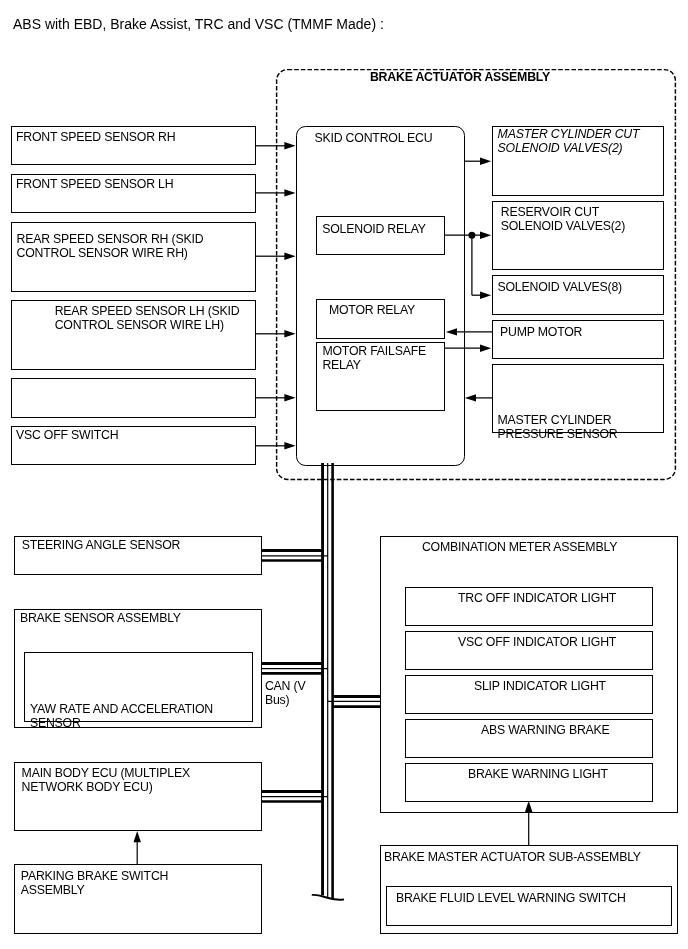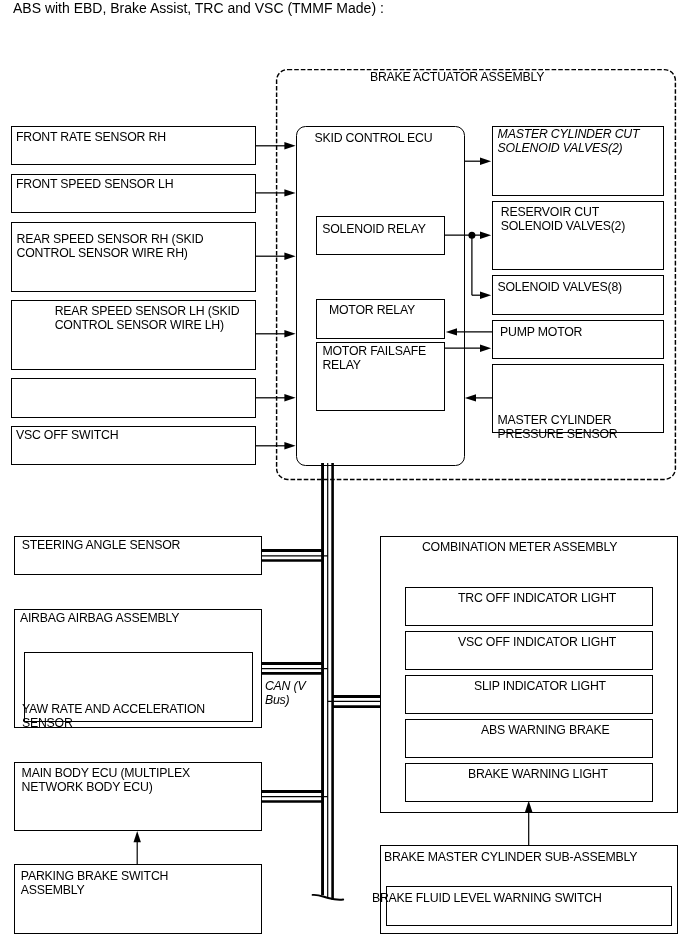--- a/index.html
+++ b/index.html
@@ -12,29 +12,29 @@
   #page-title { font-size:14px; letter-spacing:0; margin-left:0; margin-top:1px; }
   .box { position:absolute; border:1.6px solid #000; box-sizing:border-box; background:#fff; }
   .thin { border-width:1.5px; }
   .rbox { position:absolute; border:1.9px solid #000; border-radius:9.5px; box-sizing:border-box; background:#fff; }
   .dbox { position:absolute; box-sizing:border-box; }
   svg { position:absolute; left:0; top:0; }
 </style>
 </head>
 <body>
 
-<div class="lbl" id="page-title" style="left:13px; top:0;">ABS with EBD, Brake Assist, TRC and VSC (TMMF Made) :</div>
+<div class="lbl" id="page-title" style="left:13px; top:16px;">ABS with EBD, Brake Assist, TRC and VSC (TMMF Made) :</div>
 
 <svg class="dbox" width="410" height="420" viewBox="0 0 410 420" style="left:270px; top:63px;">
   <rect x="6.6" y="6.6" width="398.8" height="409.8" rx="11" ry="11" fill="none" stroke="#000" stroke-width="1.45" stroke-dasharray="4.6 2.0"></rect>
 </svg>
-<div class="lbl" style="left:372px; top:71px;">BRAKE ACTUATOR ASSEMBLY</div>
+<div class="lbl" style="left:372px; top:71px;font-weight:bold;">BRAKE ACTUATOR ASSEMBLY</div>
 
 <div class="box" style="left:11.2px; top:125.8px; width:245.1px; height:39.7px;"></div>
-<div class="lbl" style="left:18.0px; top:130.9px;">FRONT RATE SENSOR RH</div>
+<div class="lbl" style="left:18.0px; top:130.9px;">FRONT SPEED SENSOR RH</div>
 
 <div class="box" style="left:11.2px; top:173.85px; width:245.1px; height:39.65px;"></div>
 <div class="lbl" style="left:18.0px; top:178.3px;">FRONT SPEED SENSOR LH</div>
 
 <div class="box" style="left:11.2px; top:221.9px; width:245.1px; height:69.65px;"></div>
 <div class="lbl" style="left:18.6px; top:226.2px;margin-top:6px;">REAR SPEED SENSOR RH (SKID
 CONTROL SENSOR WIRE RH)</div>
 
 <div class="box" style="left:11.2px; top:299.8px; width:245.1px; height:70.2px;"></div>
 <div class="lbl" style="left:18.7px; top:305.0px;margin-left:36px;">REAR SPEED SENSOR LH (SKID
@@ -74,34 +74,34 @@
 <div class="lbl" style="left:502.1px; top:326.1px;">PUMP MOTOR</div>
 
 <div class="box" style="left:491.6px; top:363.7px; width:172.65px; height:69.6px;"></div>
 <div class="lbl" style="left:499.6px; top:369.8px;margin-top:43px;">MASTER CYLINDER
 PRESSURE SENSOR</div>
 
 <div class="box" style="left:14.3px; top:535.85px; width:247.9px; height:39.6px;"></div>
 <div class="lbl" style="left:23.9px; top:538.9px;">STEERING ANGLE SENSOR</div>
 
 <div class="box" style="left:14.3px; top:608.7px; width:247.9px; height:119.8px;"></div>
-<div class="lbl" style="left:22.0px; top:611.9px;">AIRBAG AIRBAG ASSEMBLY</div>
+<div class="lbl" style="left:22.0px; top:611.9px;">BRAKE SENSOR ASSEMBLY</div>
 <div class="box" style="left:23.6px; top:651.95px; width:229.6px; height:70.35px;"></div>
-<div class="lbl" style="left:24px; top:655.9px;margin-top:46px;">YAW RATE AND ACCELERATION
+<div class="lbl" style="left:32.0px; top:655.9px;margin-top:46px;">YAW RATE AND ACCELERATION
 SENSOR</div>
 
 <div class="box" style="left:14.3px; top:761.6px; width:247.9px; height:69.8px;"></div>
 <div class="lbl" style="left:23.7px; top:766.7px;">MAIN BODY ECU (MULTIPLEX
 NETWORK BODY ECU)</div>
 
 <div class="box" style="left:14.3px; top:864.3px; width:247.9px; height:70.1px;"></div>
 <div class="lbl" style="left:22.9px; top:869.9px;">PARKING BRAKE SWITCH
 ASSEMBLY</div>
 
-<div class="lbl" style="left:267px; top:680px;font-style:italic;">CAN (V
+<div class="lbl" style="left:267px; top:680px;">CAN (V
 Bus)</div>
 
 <div class="box" style="left:379.7px; top:535.85px; width:298.15px; height:276.75px;"></div>
 <div class="lbl" style="left:424px; top:541px;">COMBINATION METER ASSEMBLY</div>
 
 <div class="box" style="left:404.5px; top:586.85px; width:248.7px; height:39.6px;"></div>
 <div class="lbl" style="left:460px; top:592px;">TRC OFF INDICATOR LIGHT</div>
 
 <div class="box" style="left:404.5px; top:630.85px; width:248.7px; height:39.6px;"></div>
 <div class="lbl" style="left:460px; top:636px;">VSC OFF INDICATOR LIGHT</div>
@@ -109,23 +109,23 @@
 <div class="box" style="left:404.5px; top:674.85px; width:248.7px; height:39.6px;"></div>
 <div class="lbl" style="left:476px; top:680px;">SLIP INDICATOR LIGHT</div>
 
 <div class="box" style="left:404.5px; top:718.85px; width:248.7px; height:39.6px;"></div>
 <div class="lbl" style="left:483px; top:724px;">ABS WARNING BRAKE</div>
 
 <div class="box" style="left:404.5px; top:762.85px; width:248.7px; height:39.6px;"></div>
 <div class="lbl" style="left:470px; top:768px;">BRAKE WARNING LIGHT</div>
 
 <div class="box" style="left:379.7px; top:845.3px; width:298.15px; height:89.1px;"></div>
-<div class="lbl" style="left:386px; top:851px;">BRAKE MASTER CYLINDER SUB-ASSEMBLY</div>
+<div class="lbl" style="left:386px; top:851px;">BRAKE MASTER ACTUATOR SUB-ASSEMBLY</div>
 <div class="box" style="left:385.6px; top:885.9px; width:286.5px; height:39.65px;"></div>
-<div class="lbl" style="left:374px; top:892px;">BRAKE FLUID LEVEL WARNING SWITCH</div>
+<div class="lbl" style="left:398px; top:892px;">BRAKE FLUID LEVEL WARNING SWITCH</div>
 
 <svg id="wires" width="688" height="949" viewBox="0 0 688 949">
   <g stroke="#000" stroke-width="1.25" fill="none">
 
     <line x1="255.2" y1="145.8" x2="285.5" y2="145.8"></line>
     <line x1="255.2" y1="192.9" x2="285.5" y2="192.9"></line>
     <line x1="255.2" y1="256.2" x2="285.5" y2="256.2"></line>
     <line x1="255.2" y1="333.8" x2="285.5" y2="333.8"></line>
     <line x1="255.2" y1="397.8" x2="285.5" y2="397.8"></line>
     <line x1="255.2" y1="445.8" x2="285.5" y2="445.8"></line>

